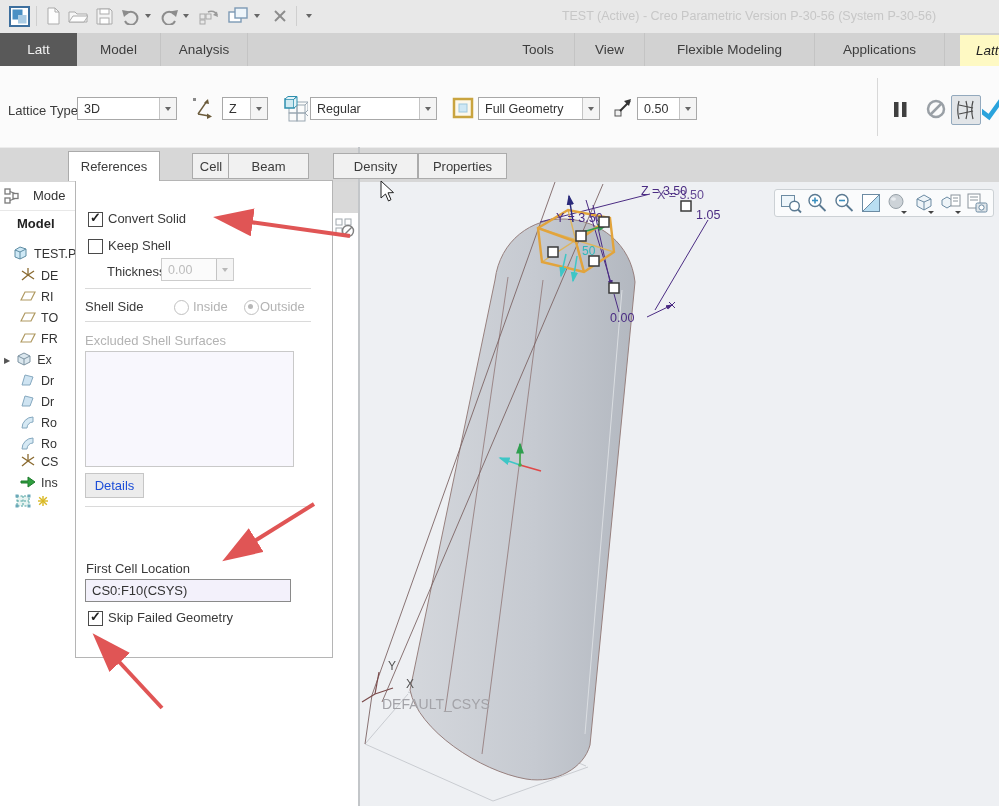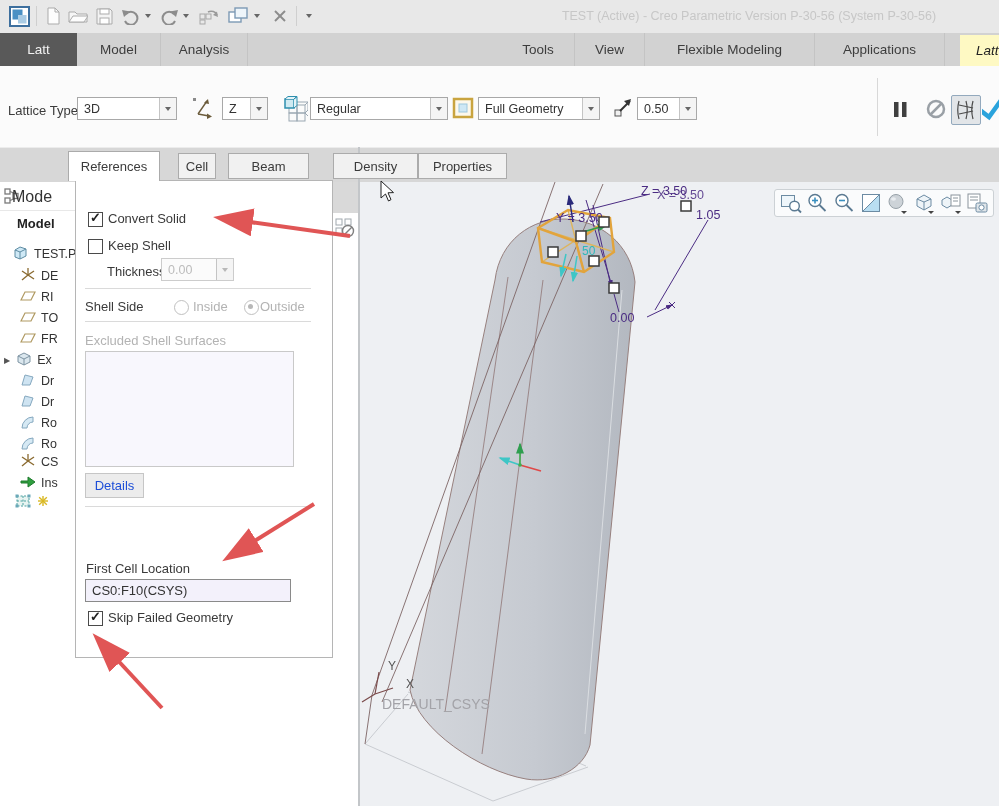--- a/index.html
+++ b/index.html
@@ -34,21 +34,21 @@
   .toggle-on{background:#e2e5e8;border:1px solid #93a9bd;border-radius:2px}
 
   
   .band{position:absolute;left:0;top:147px;width:999px;height:35px;background:#d7d7d7;border-top:1px solid #ececec}
   .ptab{position:absolute;background:#f1f1f1;border:1px solid #ababab;box-sizing:border-box;display:flex;
         align-items:center;justify-content:center;font-size:13px;color:#3b3b3b;z-index:6;cursor:default}
   .ptab.active{background:#fff;border-bottom:none;z-index:8}
 
   
   .navigator{position:absolute;left:0;top:182px;width:358px;height:624px;background:#fff;overflow:hidden}
-  .navhead{position:absolute;left:12px;top:6px;font-size:16px;color:#333}
+  .navhead{position:absolute;left:33px;top:6px;font-size:13px;color:#333}
   .navmodel{position:absolute;left:17px;top:34px;font-size:13px;font-weight:bold;color:#222}
   .navline{position:absolute;left:0;top:28px;width:358px;height:1px;background:#e8e8e8}
   .titem{position:absolute;height:20px;display:flex;align-items:center;gap:5px;font-size:12.5px;color:#333;white-space:nowrap}
   .expander{font-size:8px;color:#555;margin-right:1px}
   .expander::before{content:"▶"}
   .navgray{position:absolute;left:333px;top:0;width:25px;height:31px;background:#d9d9d9}
 
   .vdiv{position:absolute;left:358px;top:147px;width:2px;height:659px;background:#c3c6c9;z-index:2}
 
   
@@ -201,21 +201,21 @@
             <rect x="8" y="10" width="8" height="8"></rect>
             <rect x="16" y="10" width="8" height="8"></rect>
             <rect x="8" y="18" width="8" height="8"></rect>
             <rect x="16" y="18" width="8" height="8"></rect>
             <path d="M8,10 l3,-3 h16 l-3,3 M24,10 l3,-3 v8 l-3,3 M24,18 l3,3? "></path>
           </g>
           <rect x="4" y="4" width="9" height="9" fill="#cfeaf2" stroke="#2e8fae" stroke-width="1.5"></rect>
           <path d="M4,4 l3,-2.5 h9 l-3,2.5 M13,4 l3,-2.5 v9 l-3,2.5" fill="#e4f3f8" stroke="#2e8fae"></path>
         </svg>
     </div>
-    <div class="combo" style="left:310px;top:31px;width:138px">
+    <div class="combo" style="left:310px;top:31px;width:127px">
       <div class="val">Regular</div>
       <div class="cbtn">
           <span class="caret"></span>
         </div>
     </div>
     <div class="iconbox" style="left:451px;top:30px;width:24px;height:24px">
       <svg width="22" height="22">
           <rect x="2" y="2" width="18" height="18" fill="#fdf8ec" stroke="#c9a43f" stroke-width="2.5"></rect>
           <rect x="7" y="7" width="8" height="8" fill="#cfe8f5" stroke="#9ec7dd"></rect>
         </svg>
@@ -266,21 +266,21 @@
     </div>
     <div class="iconbox" style="left:982px;top:31px;width:17px;height:24px;overflow:hidden">
       <svg width="17" height="24">
           <path d="M-2,13 L7,20 L20,2" fill="none" stroke="#2aa3dc" stroke-width="4.5"></path>
         </svg>
     </div>
   </div>
 
   <div class="band"></div>
   <div class="ptab active" style="left:68px;top:151px;width:92px;height:30px">References</div>
-  <div class="ptab" style="left:178px;top:153px;width:38px;height:26px">Cell</div>
+  <div class="ptab" style="left:192px;top:153px;width:38px;height:26px">Cell</div>
   <div class="ptab" style="left:228px;top:153px;width:81px;height:26px">Beam</div>
   <div class="ptab" style="left:333px;top:153px;width:85px;height:26px">Density</div>
   <div class="ptab" style="left:418px;top:153px;width:89px;height:26px">Properties</div>
 
   <div class="navigator">
     <div class="abs" style="left:4px;top:6px">
       <svg width="16" height="16">
           <g fill="none" stroke="#7a7a7a" stroke-width="1.3">
             <rect x="1" y="1" width="5" height="5"></rect>
             <rect x="1" y="10" width="5" height="5"></rect>

